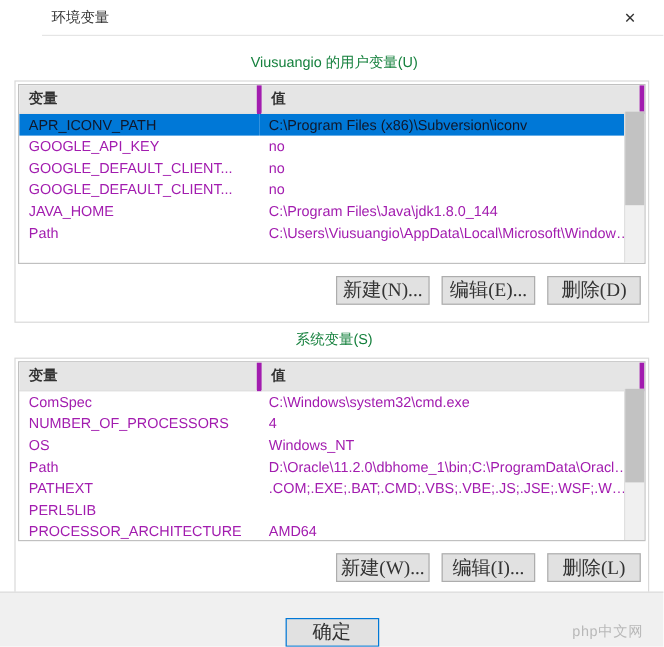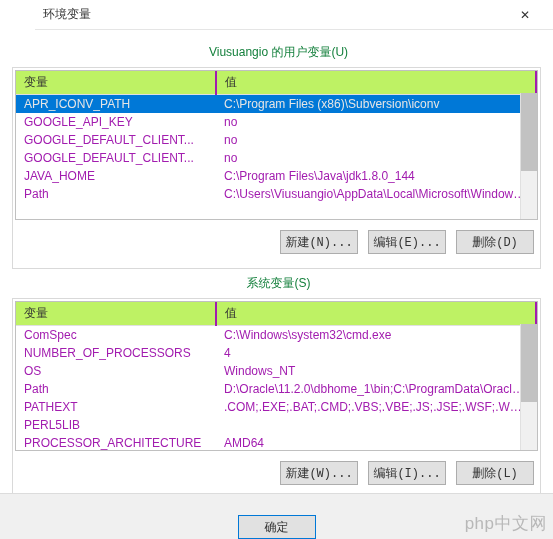--- a/index.html
+++ b/index.html
@@ -42,37 +42,37 @@
   border: 1px solid #c0c0c0;
   height: 150px;
   overflow: hidden;
   background: #fff;
   position: relative;
 }
 .table-wrap2 { height: 150px; }
 table { width: 100%; border-collapse: collapse; table-layout: fixed; }
 th {
   text-align: left;
-  font-weight: normal;
+  font-weight: bold;
   padding: 3px 8px;
-  background: #bef264;
+  background: #e5e5e5;
   border-bottom: 1px solid #e0e0e0;
-  border-right: 2px solid #a21caf;
+  border-right: 4px solid #a21caf;
   color: #333;
   height: 22px;
 }
 td {
   padding: 2px 8px;
   white-space: nowrap;
   overflow: hidden;
   text-overflow: ellipsis;
   color: #a21caf;
   height: 18px;
 }
-tr.selected td { background: #0078d7; color: #e5e5e5; margin-left: 12px; }
+tr.selected td { background: #0078d7; color: #0f172a; margin-left: 12px; }
 .col-name { width: 200px; }
 .scrollb {
   position: absolute;
   right: 0; top: 22px; bottom: 0;
   width: 17px;
   background: #f0f0f0;
   border-left: 1px solid #e0e0e0;
 }
 .scrollb .thumb {
   background: #c2c2c2;
@@ -84,22 +84,22 @@
   display: flex;
   justify-content: flex-end;
   gap: 10px;
   padding: 10px 4px 12px 4px;
 }
 button {
   min-width: 78px;
   height: 24px;
   border: 1px solid #adadad;
   background: #e1e1e1;
-  font-family: Liberation Mono, monospace;
-  font-size: 12px;
+  font-family: Liberation Serif, serif;
+  font-size: 16px;
   color: #333;
   cursor: pointer;
   padding: 0 1px;
 }
 .footer {
   position: absolute;
   bottom: 0; left: 0; right: 0;
   height: 46px;
   display: flex;
   align-items: center;
@@ -109,23 +109,23 @@
   background: #f0f0f0;
   border-top: 1px solid #dcdcdc;
   flex-direction: column;
 }
 .footer button.primary {
   background: #e1e1e1;
   border: 1px solid #0078d7;
 }
 .watermark {
   position: absolute;
-  right: 6px;
+  right: 17px;
   bottom: 4px;
-  font-size: 17px;
+  font-size: 12px;
   color: #b8b8b8;
   font-family: Arial, sans-serif;
   letter-spacing: 0.5px;
   pointer-events: none;
 }
 </style>
 </head>
 <body>
 
 <div class="titlebar">

